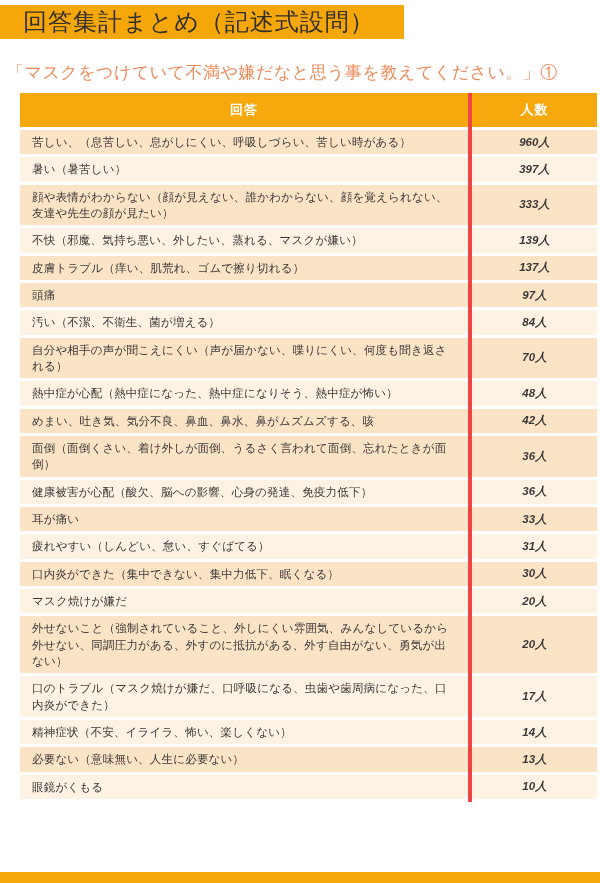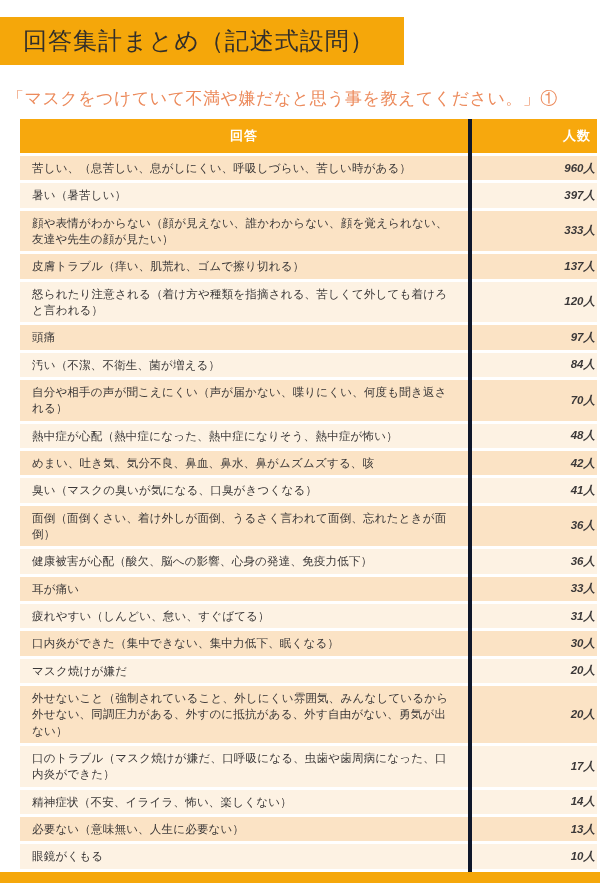--- a/index.html
+++ b/index.html
@@ -15,23 +15,23 @@
     overflow: hidden;
     --accent: #F5A70A;
     --header-orange: #F7A80D;
     --band-dark: #FBE3C5;
     --band-light: #FDF2E3;
     --question-color: #EC8A5B;
     --body-text: #3B3838;
     --footer-text: #595959;
   }
   .title-bar {
-    margin-top: 17px;
+    margin-top: 5px;
     width: 404px;
-    height: 48px;
+    height: 34px;
     background: var(--accent);
     display: flex;
     align-items: center;
     box-sizing: border-box;
     padding-left: 23px;
   }
   .title-bar .title-text {
     font-size: 24px;
     color: #332F2A;
     letter-spacing: 1px;
@@ -58,22 +58,21 @@
     color: #ffffff;
     font-weight: bold;
     font-size: 13px;
     text-align: center;
     padding: 8px 6px;
     letter-spacing: 1px;
     margin-left: 48px;
   }
   table.results .col-count-head,
   table.results .cell-count {
-    border-left: 4px solid #0f172a;
-    text-align: right;
+    border-left: 4px solid #ef4444;
   }
   table.results col.c-answer { width: 450px; }
   table.results col.c-count  { width: 127px; }
   .cell-answer {
     text-align: left;
     padding: 4px 12px;
     font-size: 11.5px;
     line-height: 1.42;
     color: var(--body-text);
     letter-spacing: 0.2px;
@@ -123,52 +122,48 @@
         <td class="cell-count">960人</td>
       </tr>
       <tr class="band-light">
         <td class="cell-answer">暑い（暑苦しい）</td>
         <td class="cell-count">397人</td>
       </tr>
       <tr class="band-dark">
         <td class="cell-answer">顔や表情がわからない（顔が見えない、誰かわからない、顔を覚えられない、友達や先生の顔が見たい）</td>
         <td class="cell-count">333人</td>
       </tr>
+      <tr class="band-light">
+        <td class="cell-answer">不快（邪魔、気持ち悪い、外したい、蒸れる、マスクが嫌い）</td>
+        <td class="cell-count">139人</td>
+      </tr>
       <tr class="band-dark">
         <td class="cell-answer">皮膚トラブル（痒い、肌荒れ、ゴムで擦り切れる）</td>
         <td class="cell-count">137人</td>
       </tr>
-      <tr class="band-light">
-        <td class="cell-answer">怒られたり注意される（着け方や種類を指摘される、苦しくて外しても着けろと言われる）</td>
-        <td class="cell-count">120人</td>
-      </tr>
       <tr class="band-dark">
         <td class="cell-answer">頭痛</td>
         <td class="cell-count">97人</td>
       </tr>
       <tr class="band-light">
         <td class="cell-answer">汚い（不潔、不衛生、菌が増える）</td>
         <td class="cell-count">84人</td>
       </tr>
       <tr class="band-dark">
         <td class="cell-answer">自分や相手の声が聞こえにくい（声が届かない、喋りにくい、何度も聞き返される）</td>
         <td class="cell-count">70人</td>
       </tr>
       <tr class="band-light">
         <td class="cell-answer">熱中症が心配（熱中症になった、熱中症になりそう、熱中症が怖い）</td>
         <td class="cell-count">48人</td>
       </tr>
       <tr class="band-dark">
         <td class="cell-answer">めまい、吐き気、気分不良、鼻血、鼻水、鼻がムズムズする、咳</td>
         <td class="cell-count">42人</td>
       </tr>
-      <tr class="band-light">
-        <td class="cell-answer">臭い（マスクの臭いが気になる、口臭がきつくなる）</td>
-        <td class="cell-count">41人</td>
-      </tr>
       <tr class="band-dark">
         <td class="cell-answer">面倒（面倒くさい、着け外しが面倒、うるさく言われて面倒、忘れたときが面倒）</td>
         <td class="cell-count">36人</td>
       </tr>
       <tr class="band-light">
         <td class="cell-answer">健康被害が心配（酸欠、脳への影響、心身の発達、免疫力低下）</td>
         <td class="cell-count">36人</td>
       </tr>
       <tr class="band-dark">
         <td class="cell-answer">耳が痛い</td>

